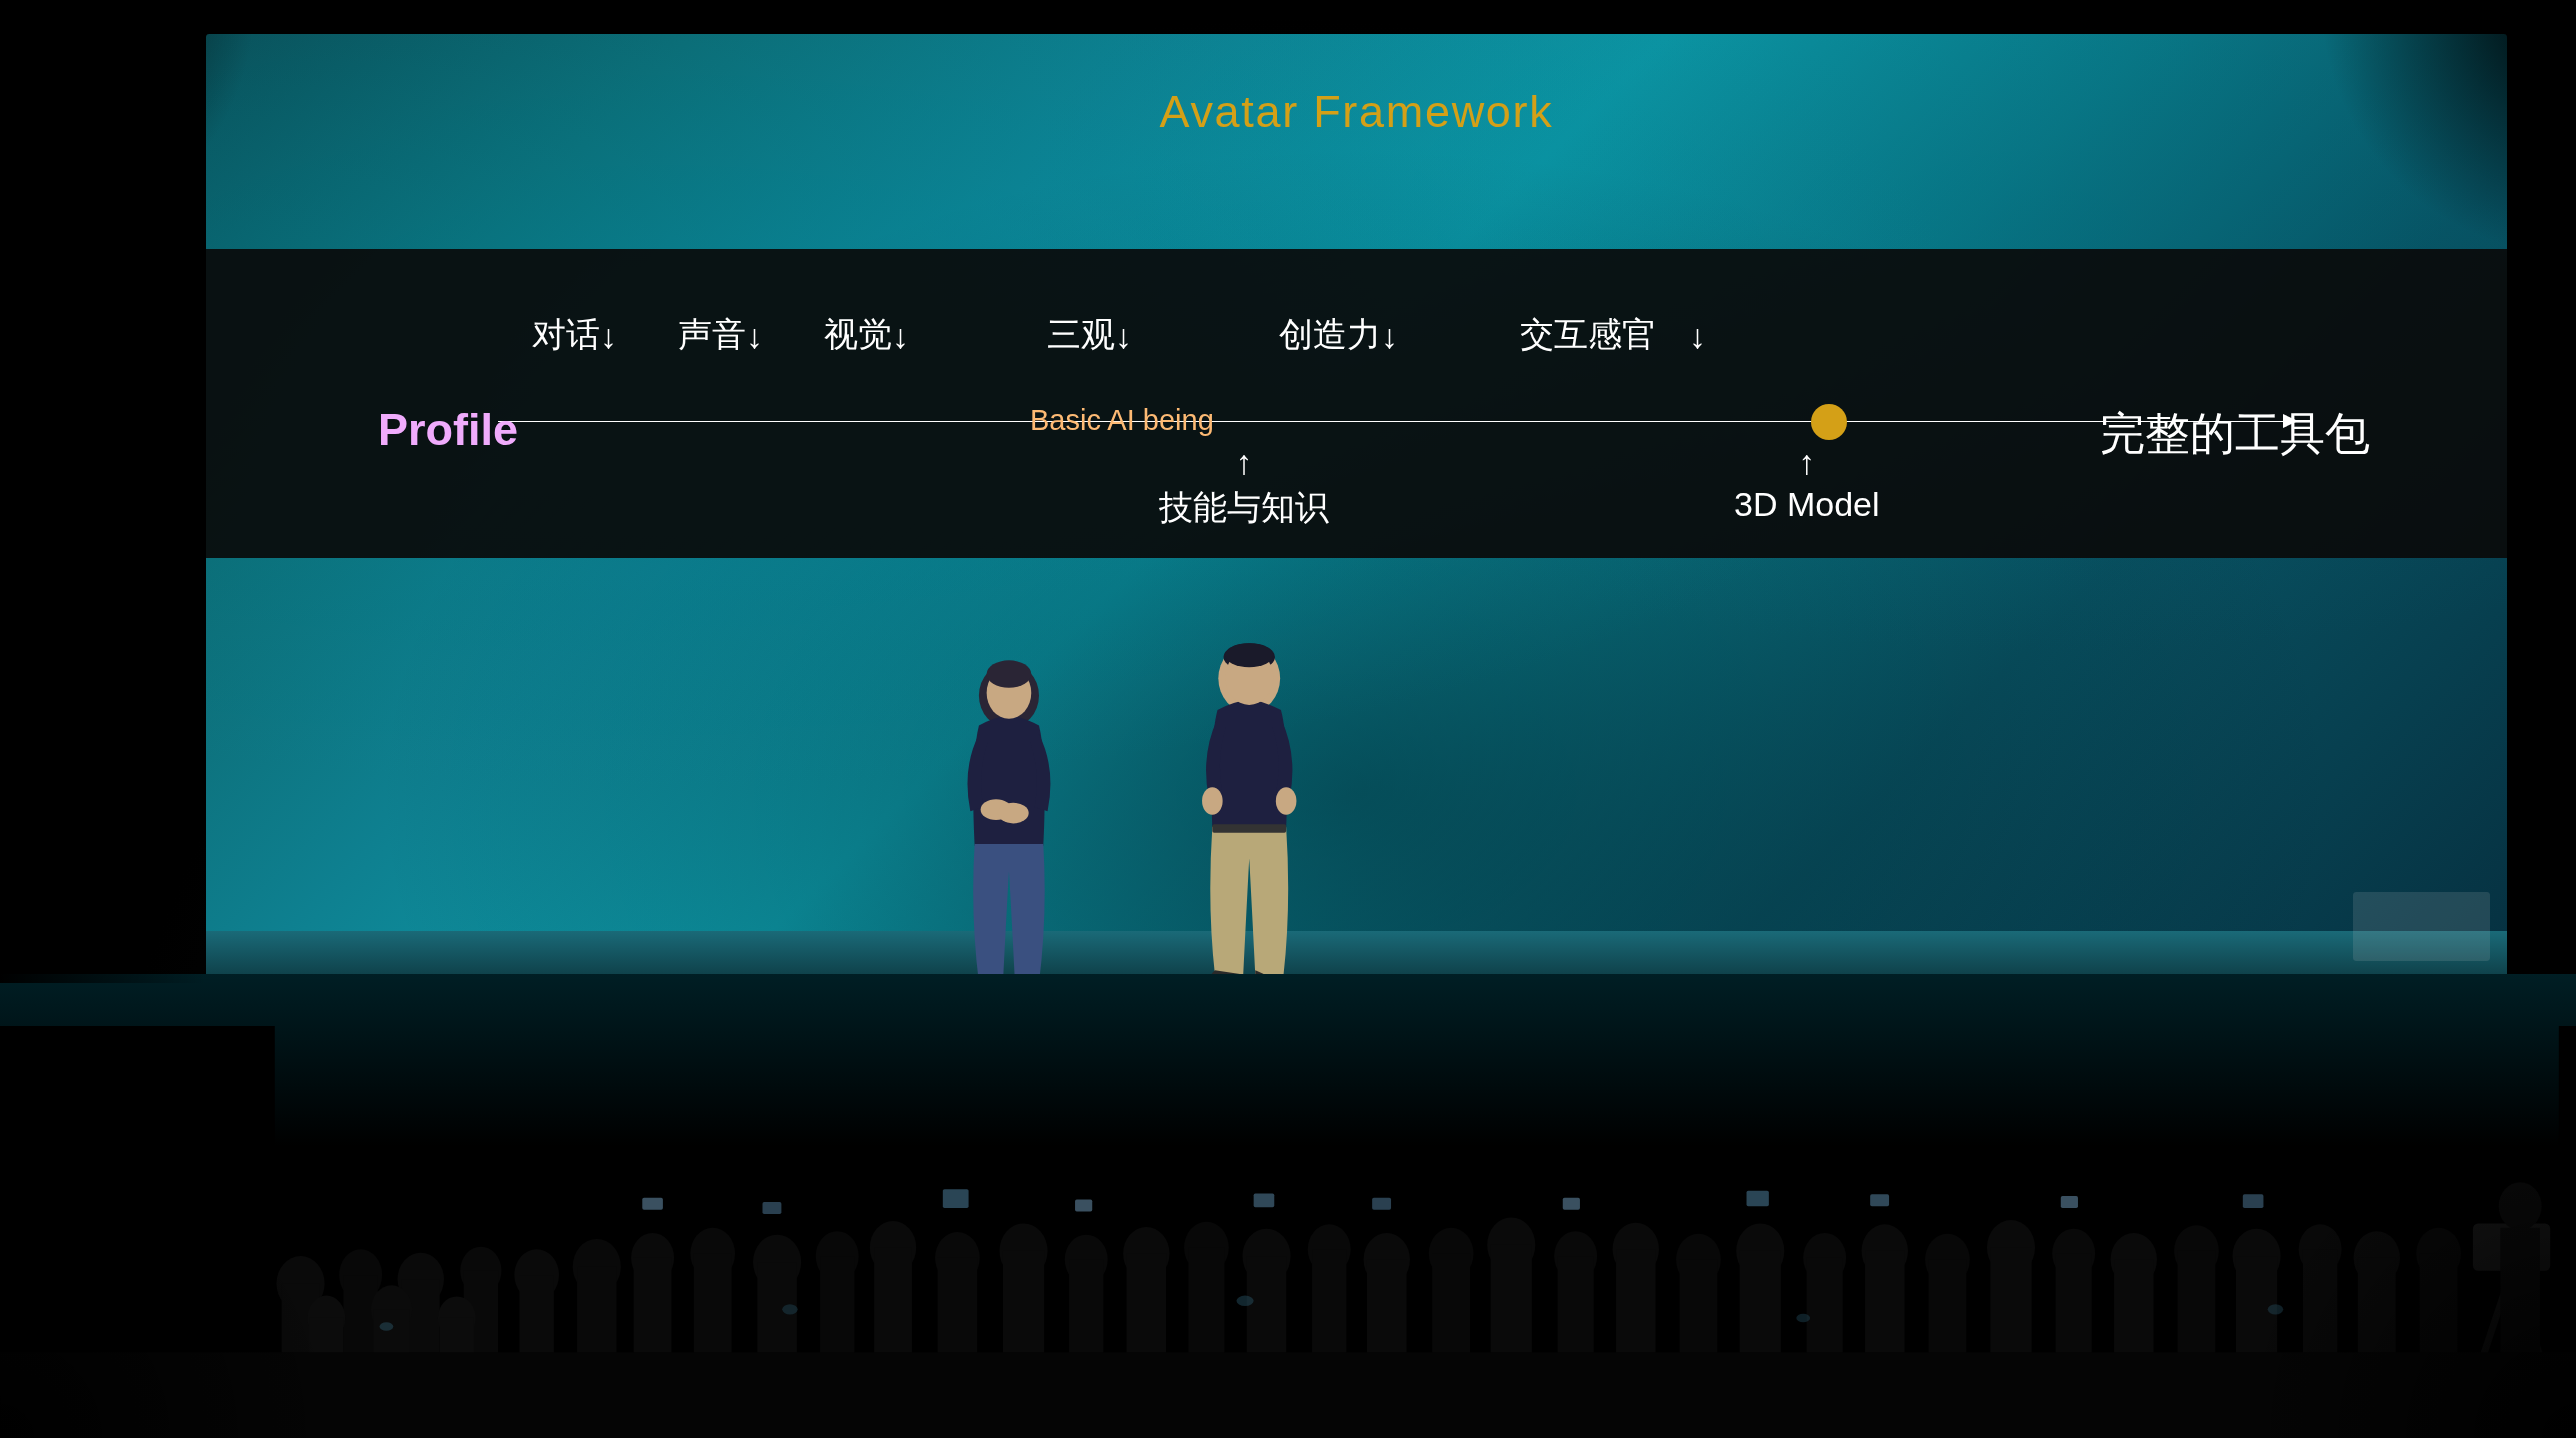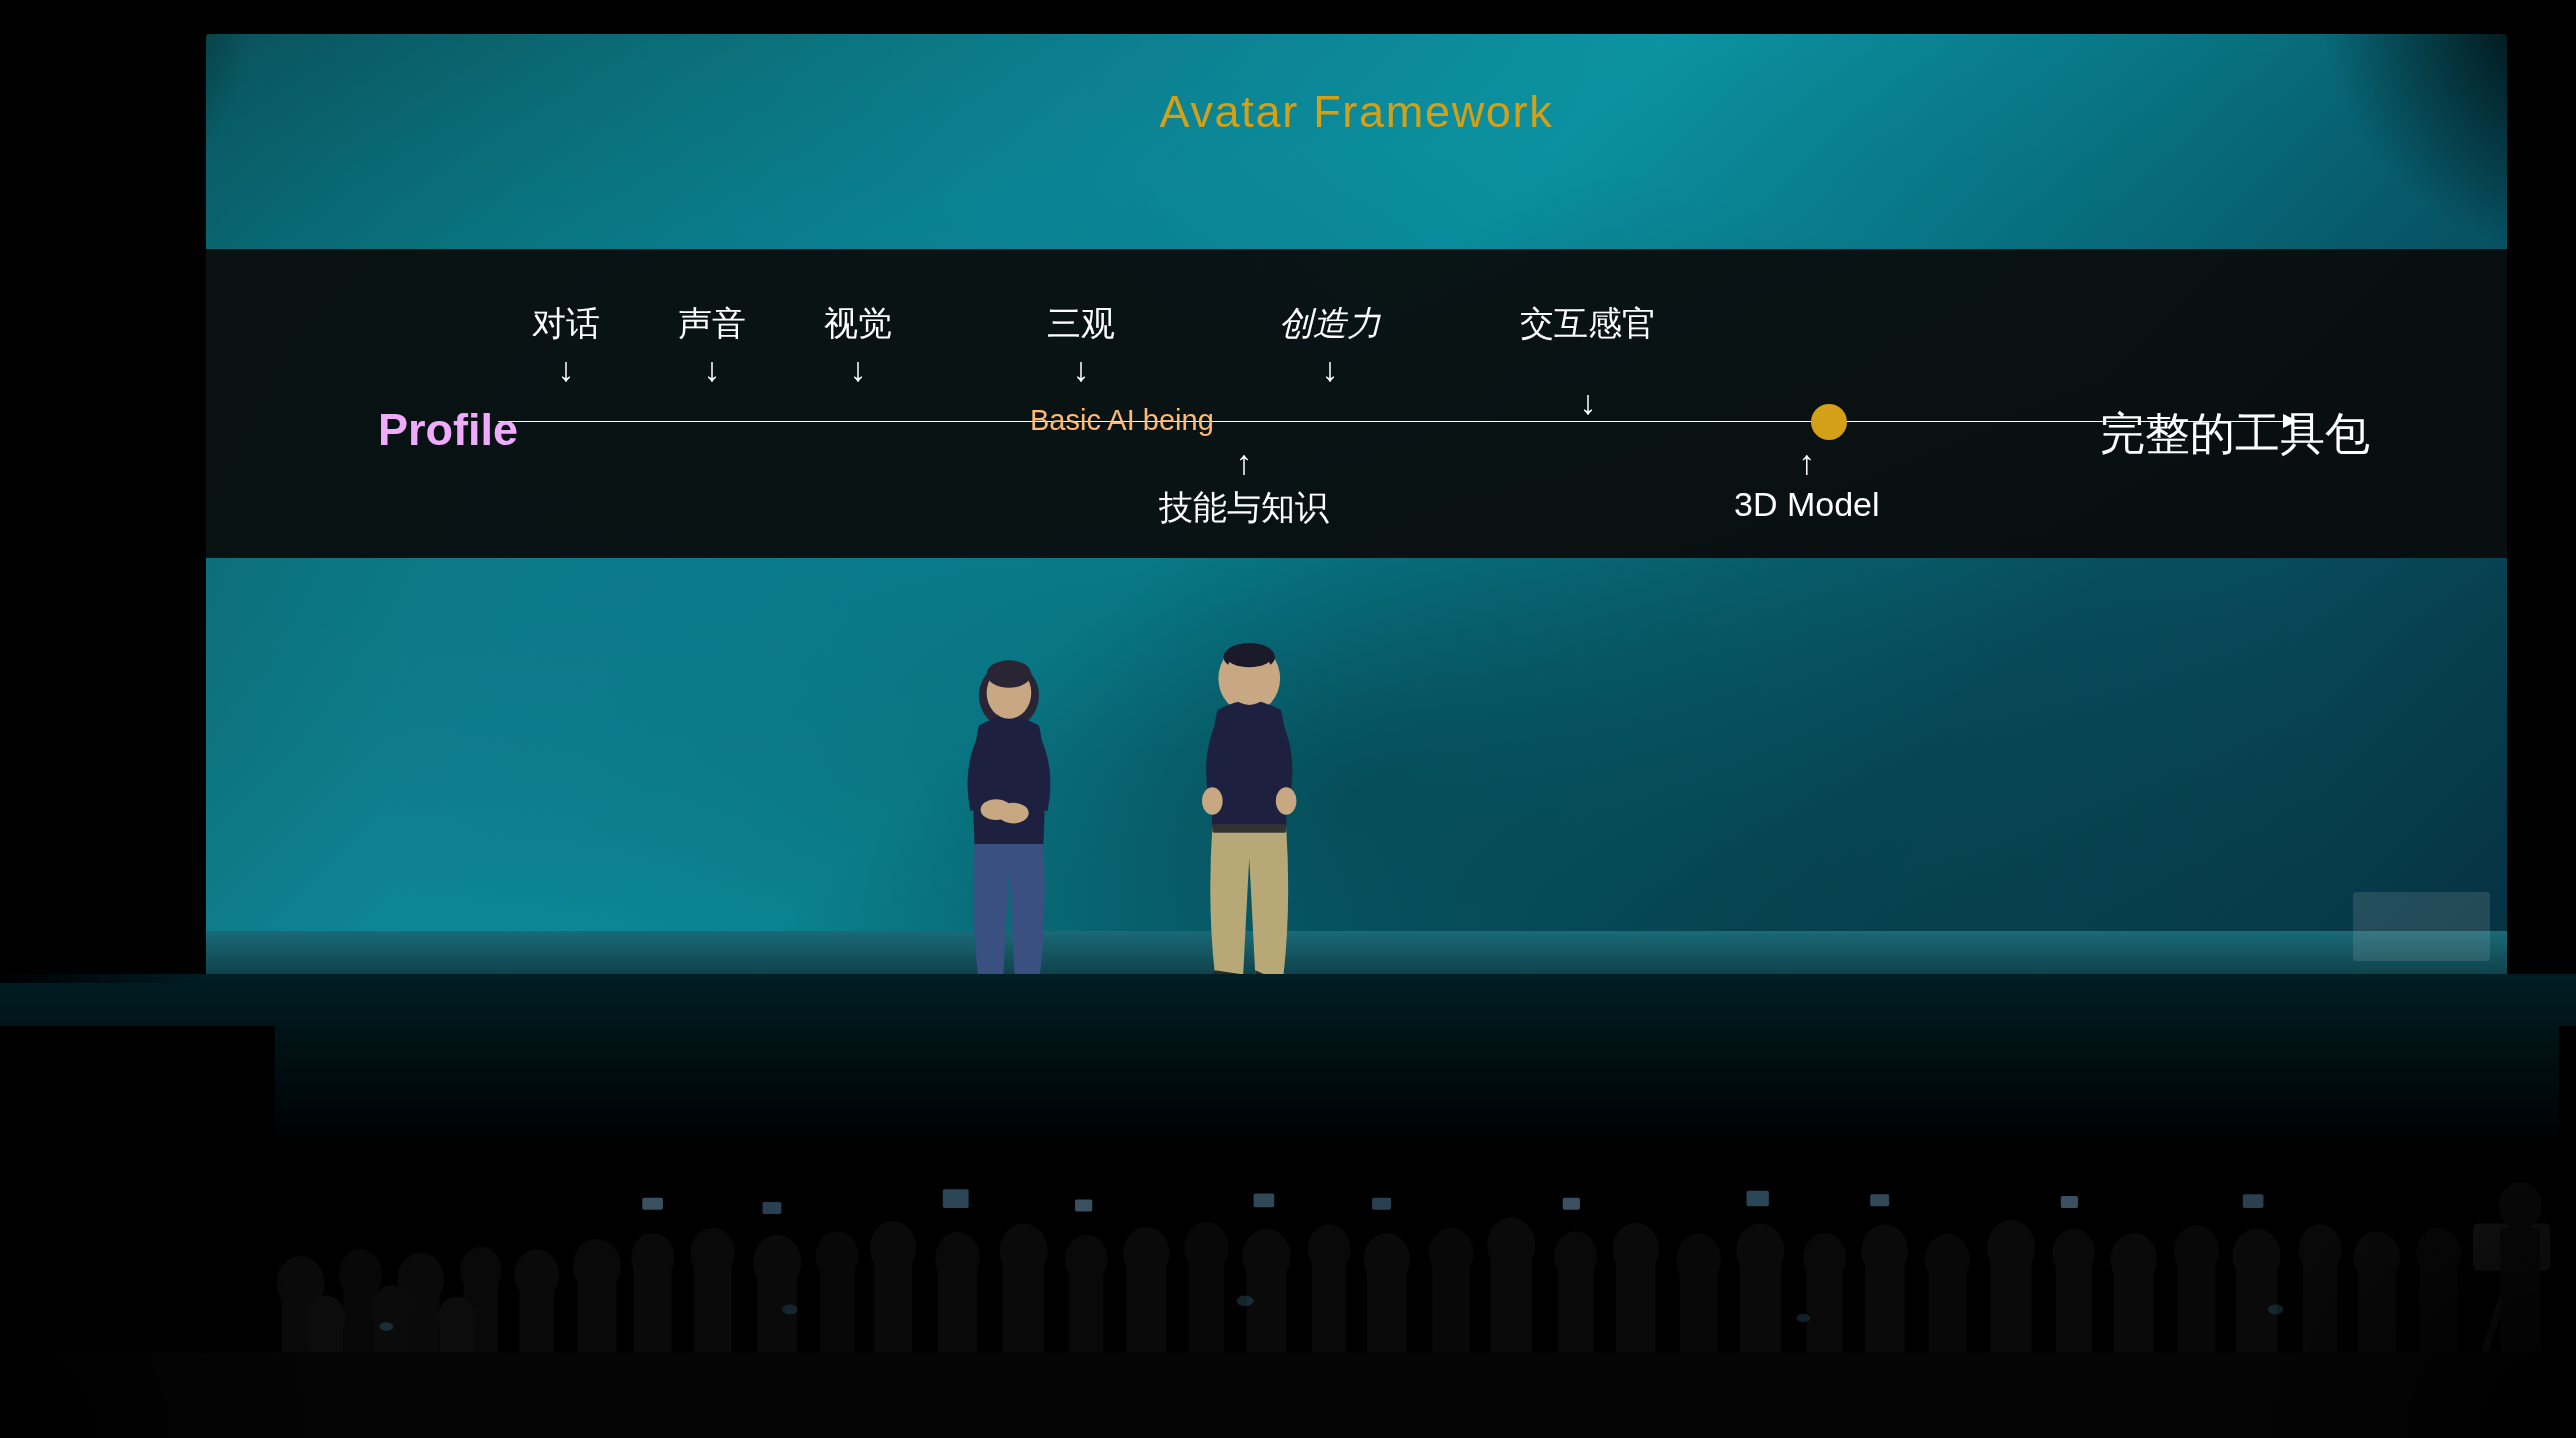--- a/index.html
+++ b/index.html
@@ -157,23 +157,23 @@
       top: 120px;
       right: 17px;
       font-size: 45px;
       color: #fff;
       font-weight: 400;
     }
 
     
     .above-label {
       position: absolute;
-      top: 17px;
+      top: 28px;
       display: flex;
-      flex-direction: column;
+      flex-direction: row;
       align-items: center;
     }
 
     .above-label span {
       font-size: 34px;
       color: #fff;
       font-weight: 400;
     }
 
     .down-arrow {
@@ -341,21 +341,21 @@
       <div class="above-label" style="left:498px;">
         <span>视觉</span>
         <span class="down-arrow">↓</span>
       </div>
 
       <div class="above-label" style="left:721px;">
         <span>三观</span>
         <span class="down-arrow">↓</span>
       </div>
 
-      <div class="above-label" style="left:953px;font-style:italic;">
+      <div class="above-label" style="left:953px;">
         <span>创造力</span>
         <span class="down-arrow">↓</span>
       </div>
 
       <div class="above-label" style="left:1194px;gap:33px;">
         <span>交互感官</span>
         <span class="down-arrow">↓</span>
       </div>
 
       <div class="below-label" style="left:833px;">

